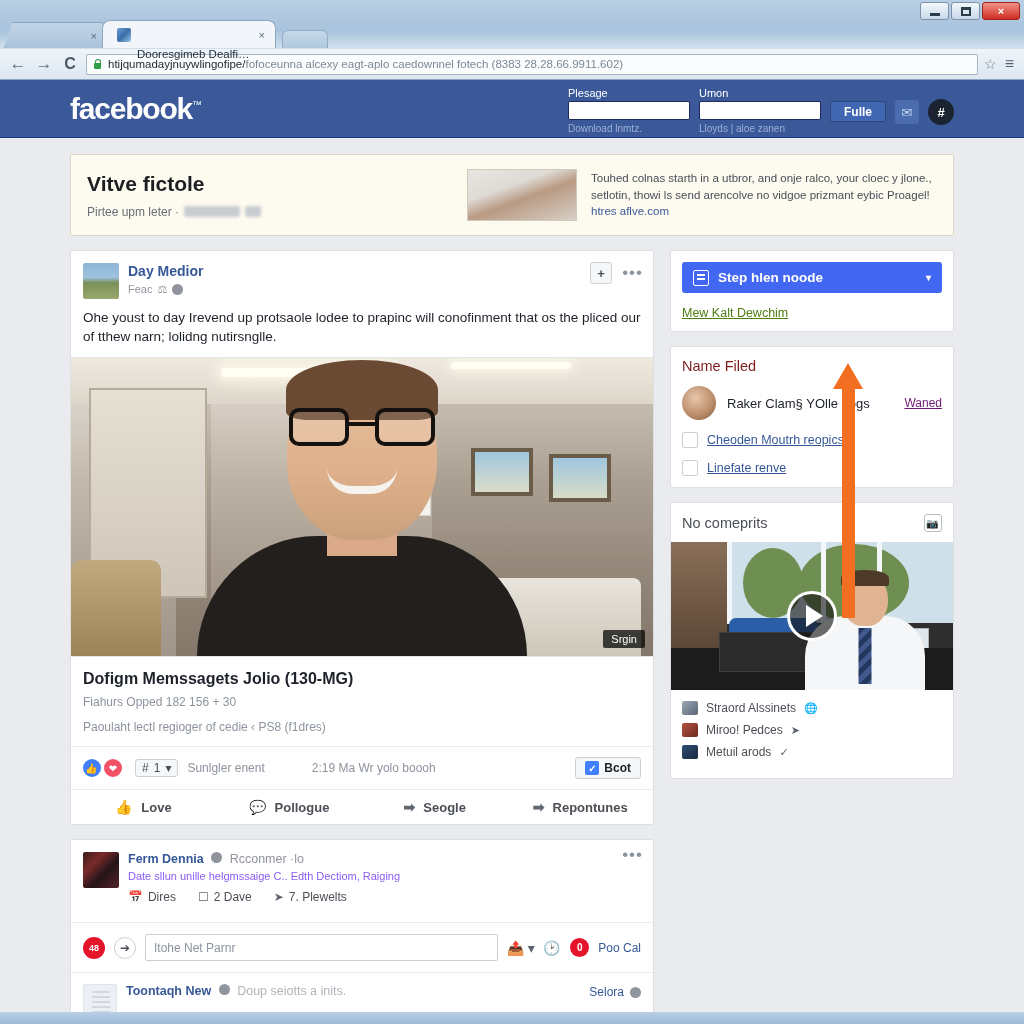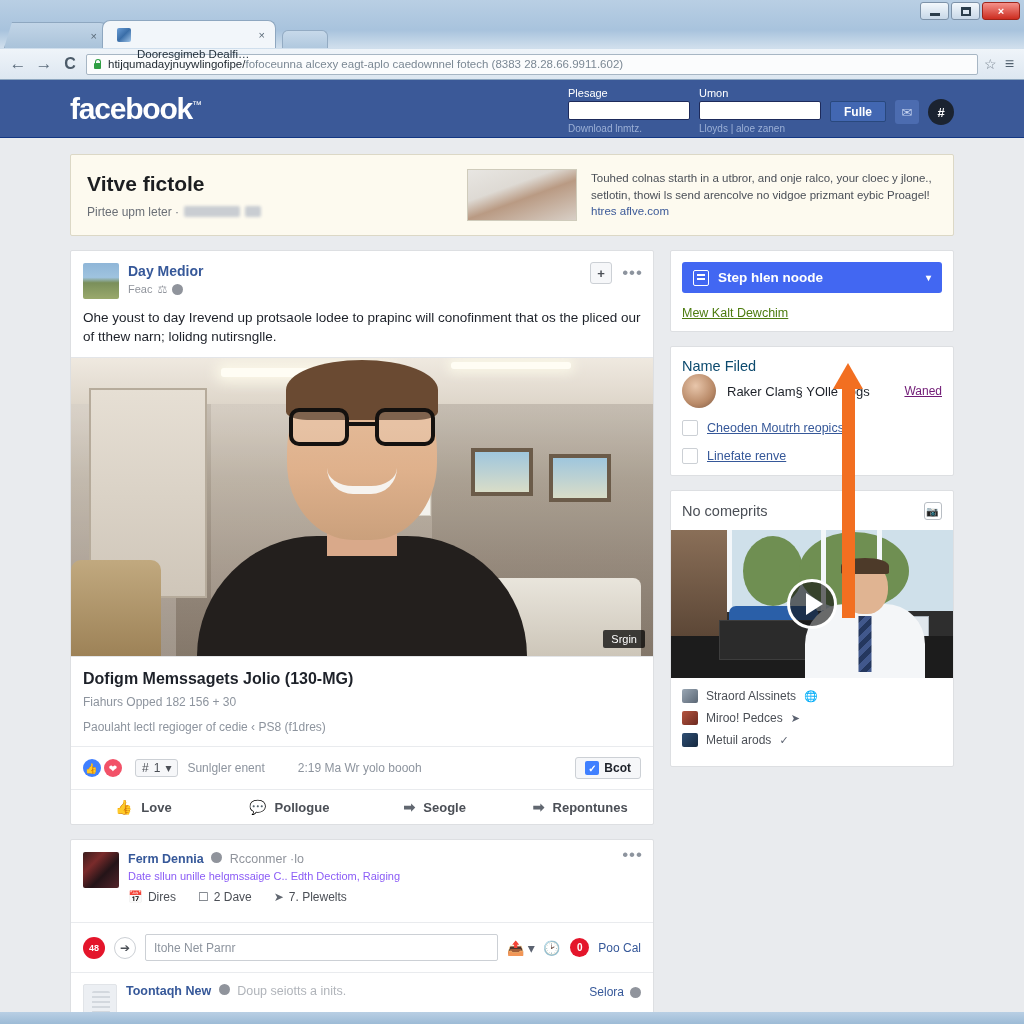--- a/index.html
+++ b/index.html
@@ -243,21 +243,21 @@
   .side-card { background:#fff; border:1px solid #dddfe2; border-radius:2px; margin-bottom:14px; padding:11px; }
   .cta-btn {
     height:31px; background:#4267f2; border-radius:3px; display:flex; align-items:center;
     padding:0 11px; gap:9px; color:#fff; font-size:13.5px; font-weight:bold;
   }
   .cta-btn .caret { margin-left:auto; font-size:10px; }
   .cta-ico { width:16px; height:16px; border:1.5px solid #fff; border-radius:2px; position:relative; flex:0 0 16px; }
   .cta-ico:after { content:""; position:absolute; left:3px; top:3px; right:3px; height:2px; background:#fff; box-shadow:0 4px 0 #fff; }
   .side-link { display:block; margin-top:13px; font-size:12.5px; color:#4d7c0f; }
 
-  .side-title { font-size:14.5px; color:#0c4a6e; }
+  .side-title { font-size:14.5px; color:#7f1d1d; margin-bottom:12px; }
   .side-person { display:flex; align-items:center; gap:11px; }
   .avatar-circ { width:34px; height:34px; flex:0 0 34px; border-radius:50%;
     background:radial-gradient(circle at 40% 35%, #e8c6ab, #b98a68 60%, #7a5540); }
   .sp-name { font-size:13px; color:#1d2129; flex:1; }
   .sp-link { font-size:12px; color:#701a75; text-decoration:underline; }
   .side-check { display:flex; align-items:center; gap:9px; margin-top:12px; }
   .ckbox { width:16px; height:16px; flex:0 0 16px; border:1px solid #ccd0d5; border-radius:2px; background:#fff; }
   .side-check a { font-size:12.5px; color:#365899; text-decoration:underline; }
 
   .side-head { display:flex; align-items:center; margin-bottom:10px; }
@@ -450,21 +450,21 @@
 
             <div class="post-stats">
               <span class="rx like">👍</span>
               <span class="rx love">❤</span>
               <span class="count-pill">
                 <span>#</span>
                 <span>1</span>
                 <span>▾</span>
               </span>
               <span class="stat-text">Sunlgler enent</span>
-              <span class="stat-text" style="margin-left:24px">2:19 Ma Wr yolo boooh</span>
+              <span class="stat-text" style="margin-left:38px">2:19 Ma Wr yolo boooh</span>
               <span class="stat-spacer"></span>
               <span class="boost-btn">
                 <span class="boost-ck">✓</span>
                 <span>Bcot</span>
               </span>
             </div>
 
             <div class="post-bar">
               <div class="pb-item">
                 <span class="pb-ico">👍</span>

